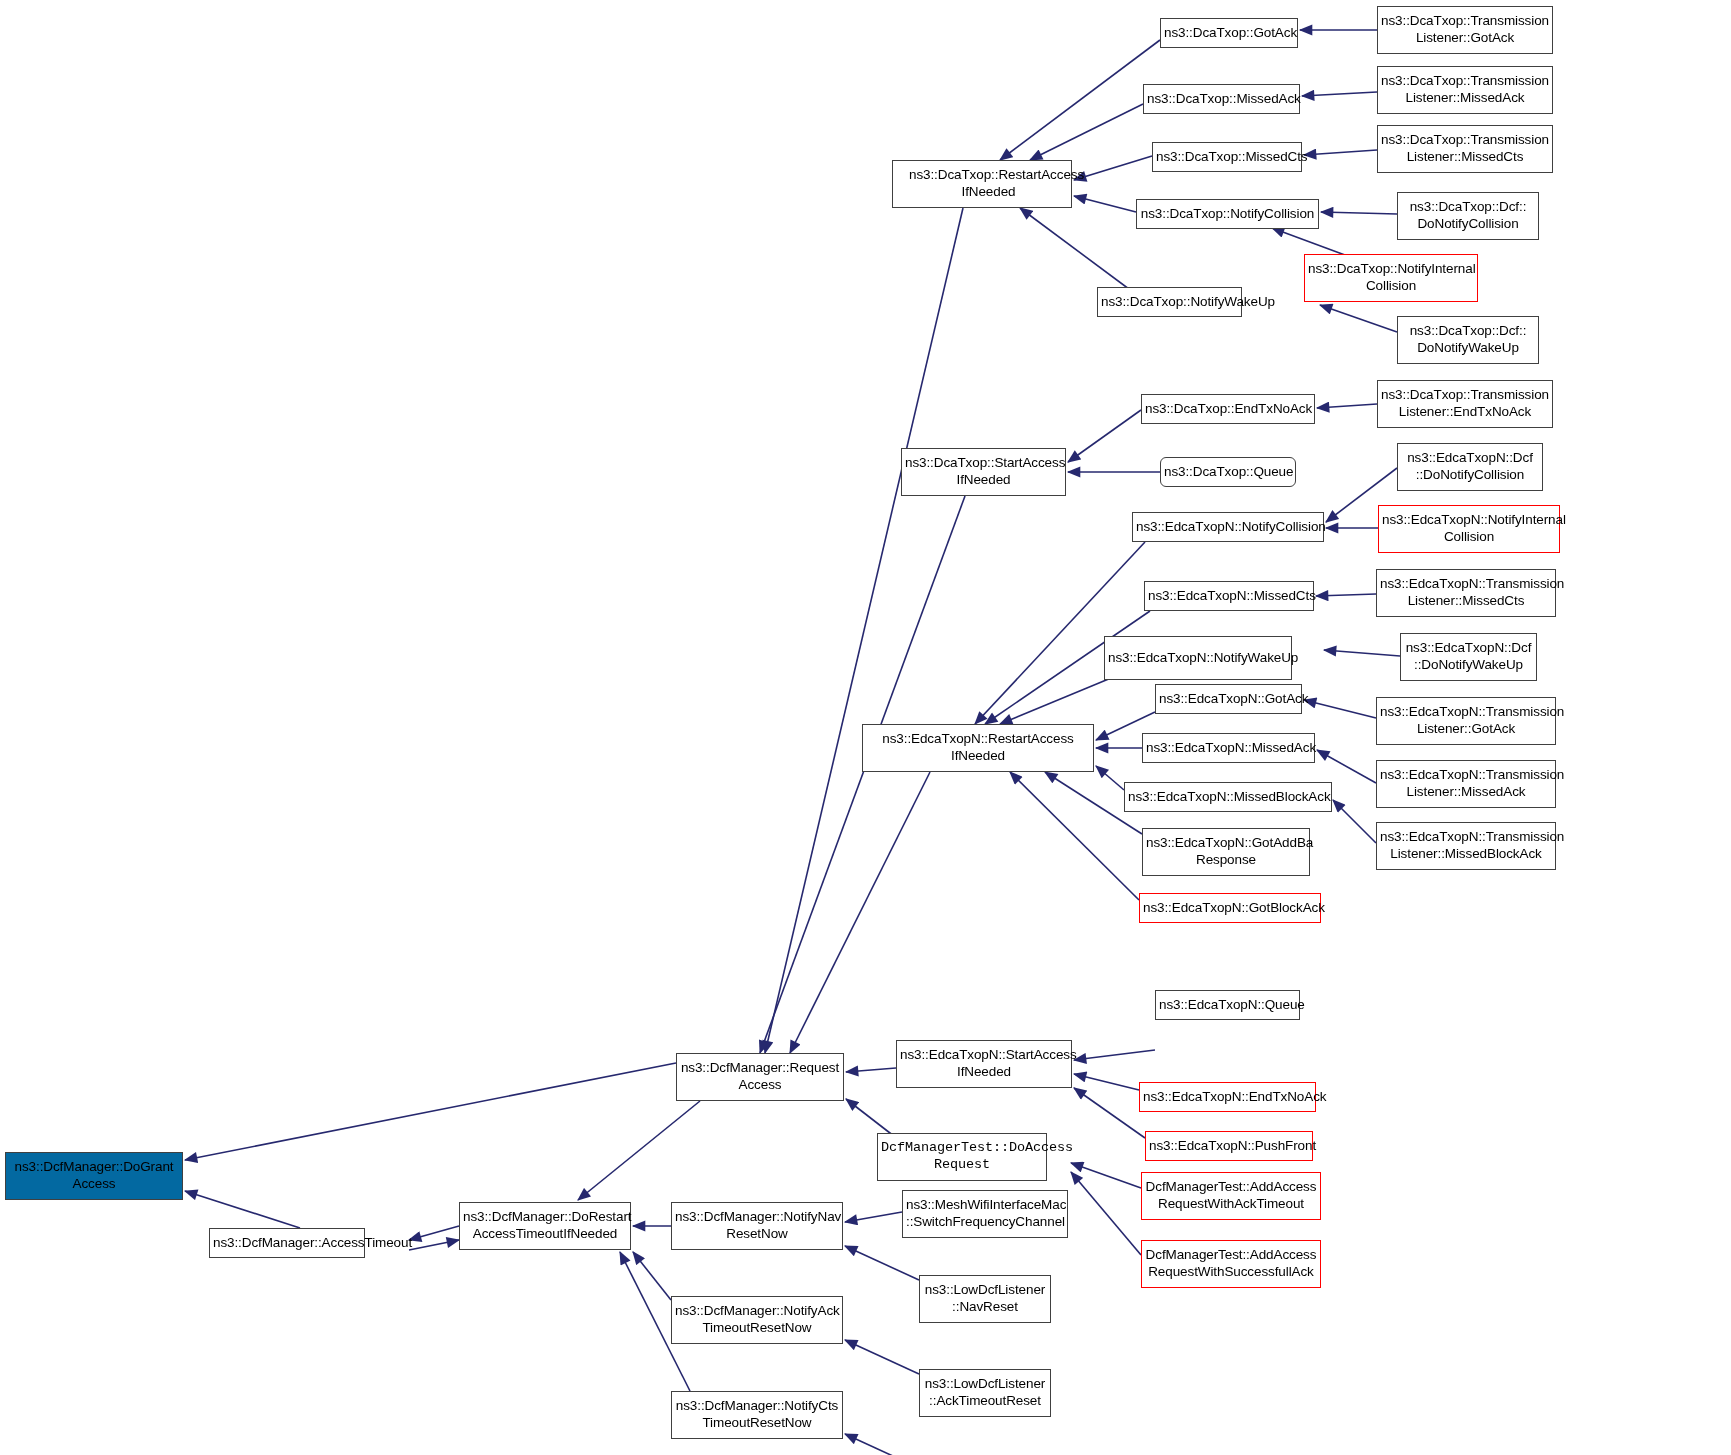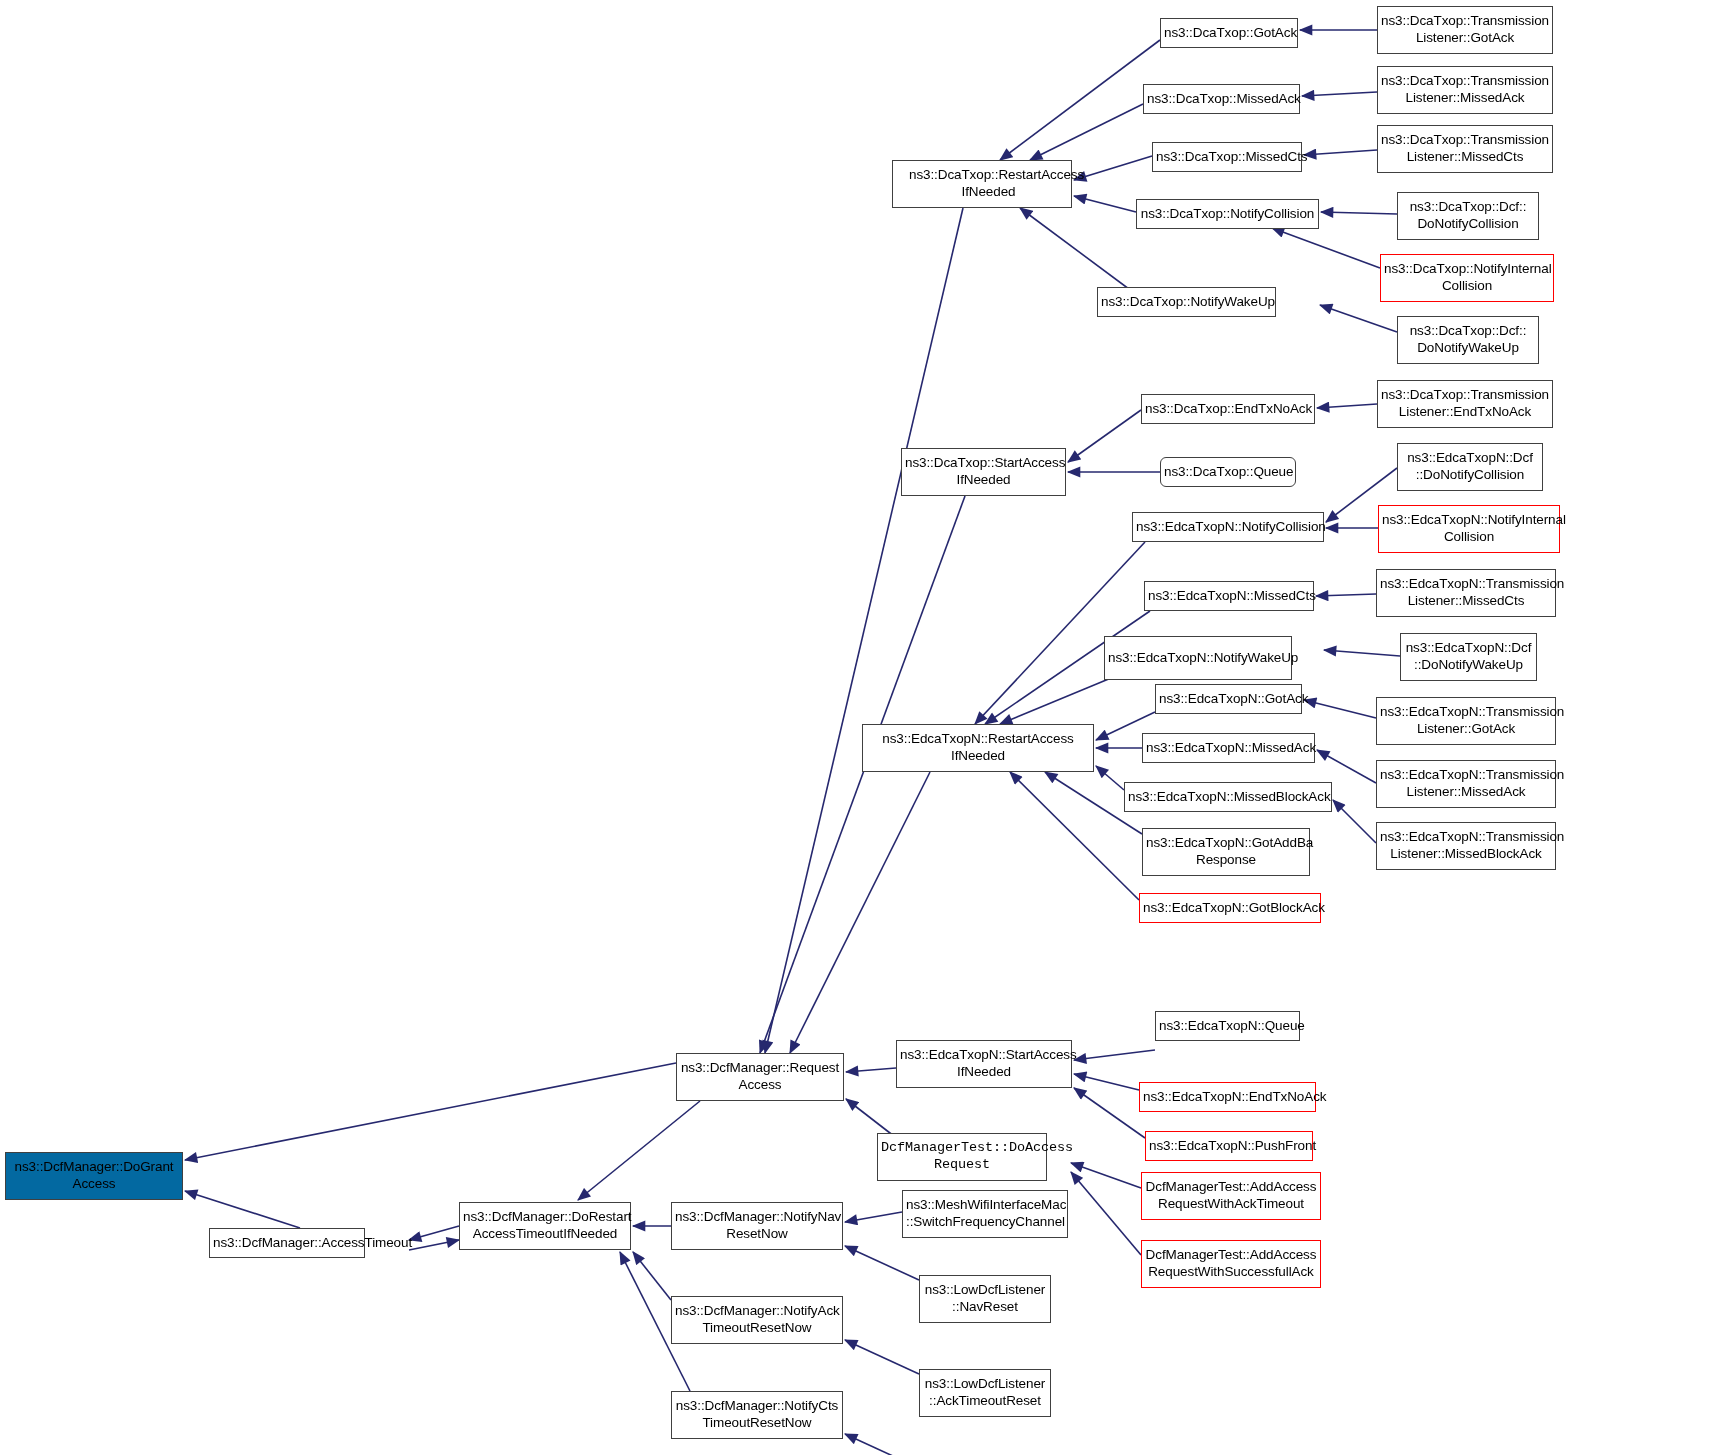--- a/index.html
+++ b/index.html
@@ -131,43 +131,43 @@
       <div class="node" style="left: 902px; top: 1190px; width: 166px; height: 48px;"><span>ns3::MeshWifiInterfaceMac
 ::SwitchFrequencyChannel</span></div>
       <div class="node" style="left: 919px; top: 1275px; width: 132px; height: 48px;"><span>ns3::LowDcfListener
 ::NavReset</span></div>
       <div class="node" style="left: 919px; top: 1369px; width: 132px; height: 48px;"><span>ns3::LowDcfListener
 ::AckTimeoutReset</span></div>
       <div class="node" style="left: 877px; top: 1133px; width: 170px; height: 48px; font-family: Liberation Mono, monospace;"><span>DcfManagerTest::DoAccess
 Request</span></div>
       <div class="node" style="left: 896px; top: 1040px; width: 176px; height: 48px;"><span>ns3::EdcaTxopN::StartAccess
 IfNeeded</span></div>
-      <div class="node" style="left: 1155px; top: 1011px; width: 145px; height: 30px;"><span>ns3::EdcaTxopN::Queue</span></div>
+      <div class="node" style="left: 1155px; top: 990px; width: 145px; height: 30px;"><span>ns3::EdcaTxopN::Queue</span></div>
       <div class="node highlight" style="left: 1139px; top: 1082px; width: 177px; height: 30px;"><span>ns3::EdcaTxopN::EndTxNoAck</span></div>
       <div class="node highlight" style="left: 1145px; top: 1131px; width: 168px; height: 30px;"><span>ns3::EdcaTxopN::PushFront</span></div>
       <div class="node highlight" style="left: 1141px; top: 1172px; width: 180px; height: 48px;"><span>DcfManagerTest::AddAccess
 RequestWithAckTimeout</span></div>
       <div class="node highlight" style="left: 1141px; top: 1240px; width: 180px; height: 48px;"><span>DcfManagerTest::AddAccess
 RequestWithSuccessfullAck</span></div>
       <div class="node" style="left: 892px; top: 160px; width: 180px; height: 48px; padding-left: 16px;"><span>ns3::DcaTxop::RestartAccess
 IfNeeded</span></div>
       <div class="node" style="left: 1160px; top: 18px; width: 138px; height: 30px;"><span>ns3::DcaTxop::GotAck</span></div>
       <div class="node" style="left: 1143px; top: 84px; width: 157px; height: 30px;"><span>ns3::DcaTxop::MissedAck</span></div>
       <div class="node" style="left: 1152px; top: 142px; width: 150px; height: 30px;"><span>ns3::DcaTxop::MissedCts</span></div>
       <div class="node" style="left: 1136px; top: 199px; width: 183px; height: 30px;"><span>ns3::DcaTxop::NotifyCollision</span></div>
-      <div class="node" style="left: 1097px; top: 287px; width: 179px; height: 30px;"><span>ns3::DcaTxop::NotifyWakeUp</span></div>
+      <div class="node" style="left: 1097px; top: 287px; width: 145px; height: 30px;"><span>ns3::DcaTxop::NotifyWakeUp</span></div>
       <div class="node" style="left: 1377px; top: 6px; width: 176px; height: 48px;"><span>ns3::DcaTxop::Transmission
 Listener::GotAck</span></div>
       <div class="node" style="left: 1377px; top: 66px; width: 176px; height: 48px;"><span>ns3::DcaTxop::Transmission
 Listener::MissedAck</span></div>
       <div class="node" style="left: 1377px; top: 125px; width: 176px; height: 48px;"><span>ns3::DcaTxop::Transmission
 Listener::MissedCts</span></div>
       <div class="node" style="left: 1397px; top: 192px; width: 142px; height: 48px;"><span>ns3::DcaTxop::Dcf::
 DoNotifyCollision</span></div>
-      <div class="node highlight" style="left: 1380px; top: 254px; width: 174px; height: 48px;"><span>ns3::DcaTxop::NotifyInternal
+      <div class="node highlight" style="left: 1304px; top: 254px; width: 174px; height: 48px;"><span>ns3::DcaTxop::NotifyInternal
 Collision</span></div>
       <div class="node" style="left: 1397px; top: 316px; width: 142px; height: 48px;"><span>ns3::DcaTxop::Dcf::
 DoNotifyWakeUp</span></div>
       <div class="node" style="left: 901px; top: 448px; width: 165px; height: 48px;"><span>ns3::DcaTxop::StartAccess
 IfNeeded</span></div>
       <div class="node" style="left: 1141px; top: 394px; width: 174px; height: 30px;"><span>ns3::DcaTxop::EndTxNoAck</span></div>
       <div class="node" style="left: 1160px; top: 457px; width: 136px; height: 30px; border-radius: 6px;"><span>ns3::DcaTxop::Queue</span></div>
       <div class="node" style="left: 1377px; top: 380px; width: 176px; height: 48px;"><span>ns3::DcaTxop::Transmission
 Listener::EndTxNoAck</span></div>
       <div class="node" style="left: 1397px; top: 443px; width: 146px; height: 48px;"><span>ns3::EdcaTxopN::Dcf

